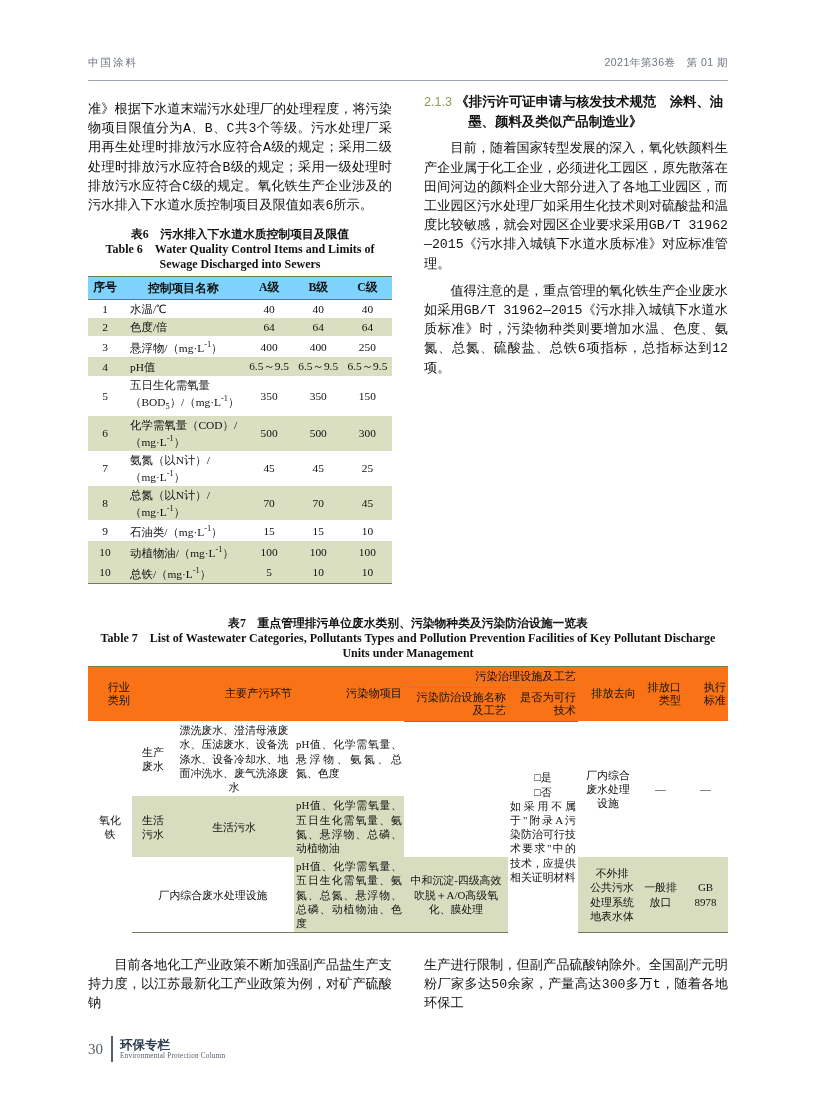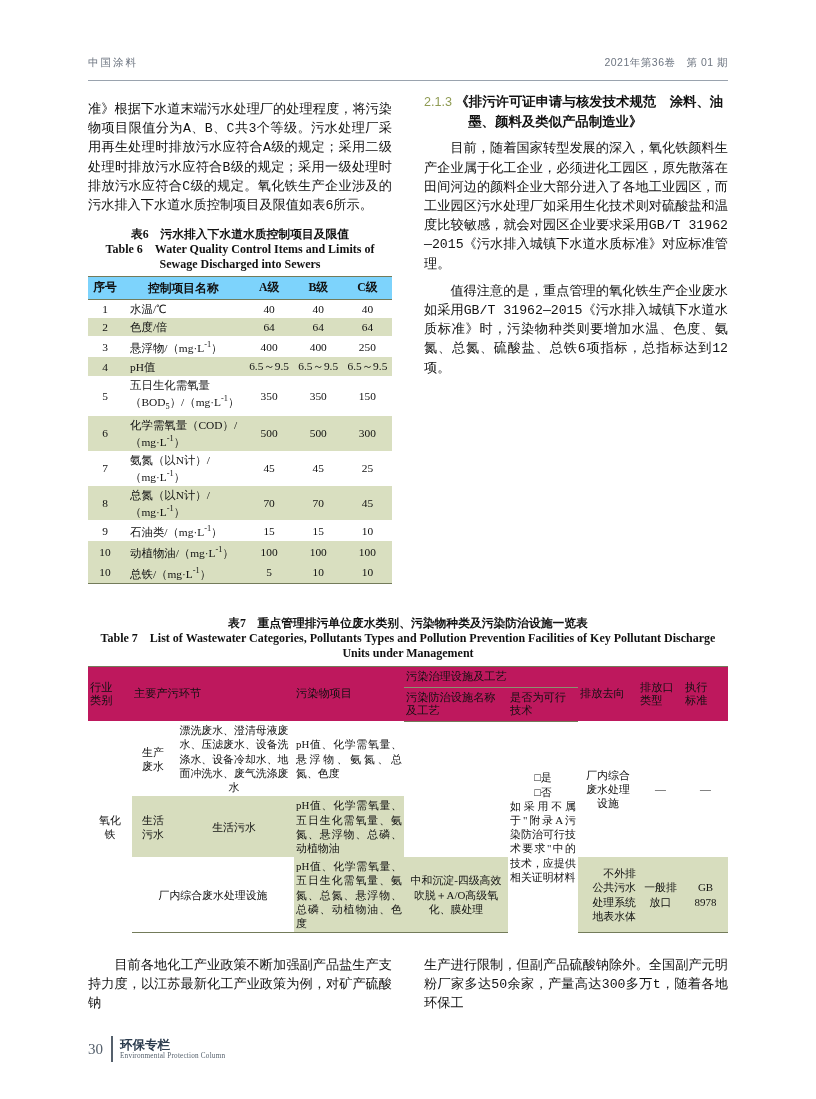--- a/index.html
+++ b/index.html
@@ -74,21 +74,21 @@
   .t6 .c0{width:34px;text-align:center;}
   .t6 .c1{width:122px;text-align:left;padding-left:8px;line-height:14px;}
   .t6 .c2,.t6 .c3,.t6 .c4{width:49px;text-align:center;}
   .t6 .lastrow td{border-bottom:1.2px solid #737b5a;}
   sub{font-size:73%;}
   sup{font-size:73%;}
 
   .t7{width:640px;table-layout:fixed;font-size:10.9px;}
   .t7 td{vertical-align:middle;padding:2px 2px;line-height:14.2px;}
   .t7 .hd td{
-    background:#be185d;text-align:left;font-weight:normal;
+    background:#f97316;text-align:right;font-weight:normal;
     padding:3px 2px;font-size:11.2px;line-height:13.6px;
   }
   .t7 .hdtop{border-top:1.2px solid #737b5a;}
   .t7 .hdbot td{border-bottom:1.2px solid #737b5a;}
   .t7 .grp{border-bottom:.8px solid #8b9170;}
   .t7 .sh{background:#d7ddbe;}
   .t7 .endline td{border-bottom:1.2px solid #737b5a;}
   .t7 .ctr{text-align:center;}
   .t7 .just{text-align:justify;text-justify:inter-ideograph;}
   .t7 .lead{text-align:center;}
@@ -318,21 +318,21 @@
             <div>污水</div>
           </td>
           <td class="ctr sh">生活污水</td>
           <td class="just sh">pH值、化学需氧量、五日生化需氧量、氨氮、悬浮物、总磷、动植物油</td>
         </tr>
 
         <tr class="endline">
           <td colspan="2" class="ctr">厂内综合废水处理设施</td>
           <td class="just sh">pH值、化学需氧量、五日生化需氧量、氨氮、总氮、悬浮物、总磷、动植物油、色度</td>
           <td class="ctr sh">中和沉淀-四级高效吹脱＋A/O高级氧化、膜处理</td>
-          <td class="sh" style="text-align:right;padding-left:10px;margin-left:34px;">
+          <td class="sh" style="text-align:center;padding-left:10px;margin-left:34px;">
             <div>不外排</div>
             <div>公共污水</div>
             <div>处理系统</div>
             <div>地表水体</div>
           </td>
           <td class="ctr sh">
             <div>一般排</div>
             <div>放口</div>
           </td>
           <td class="ctr sh">

